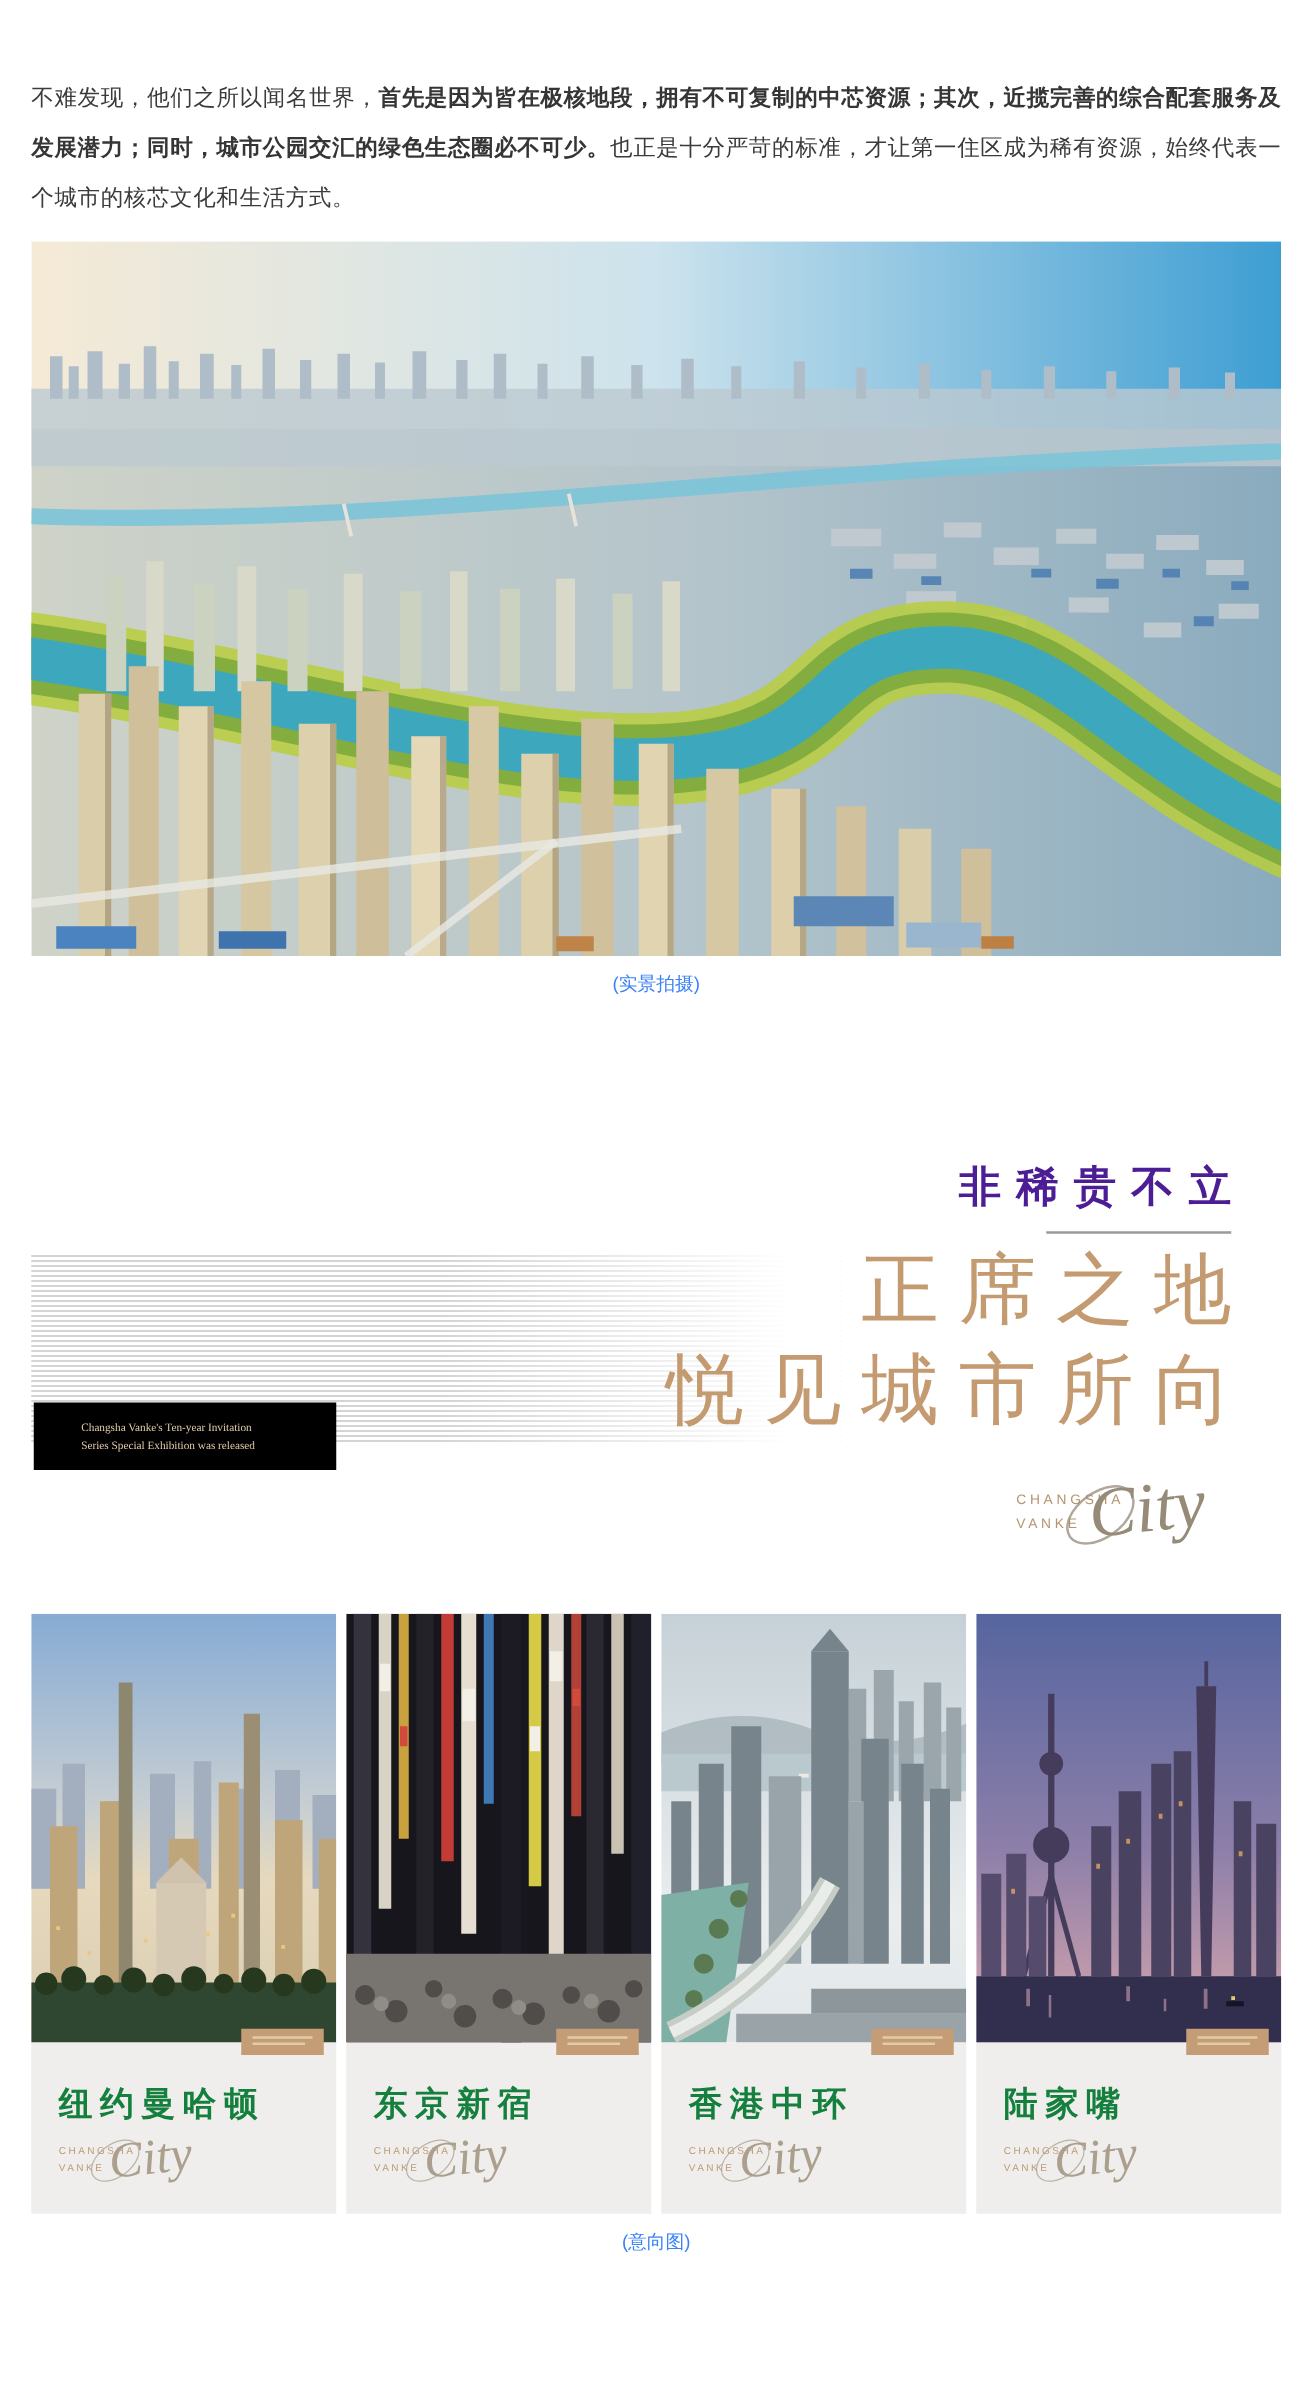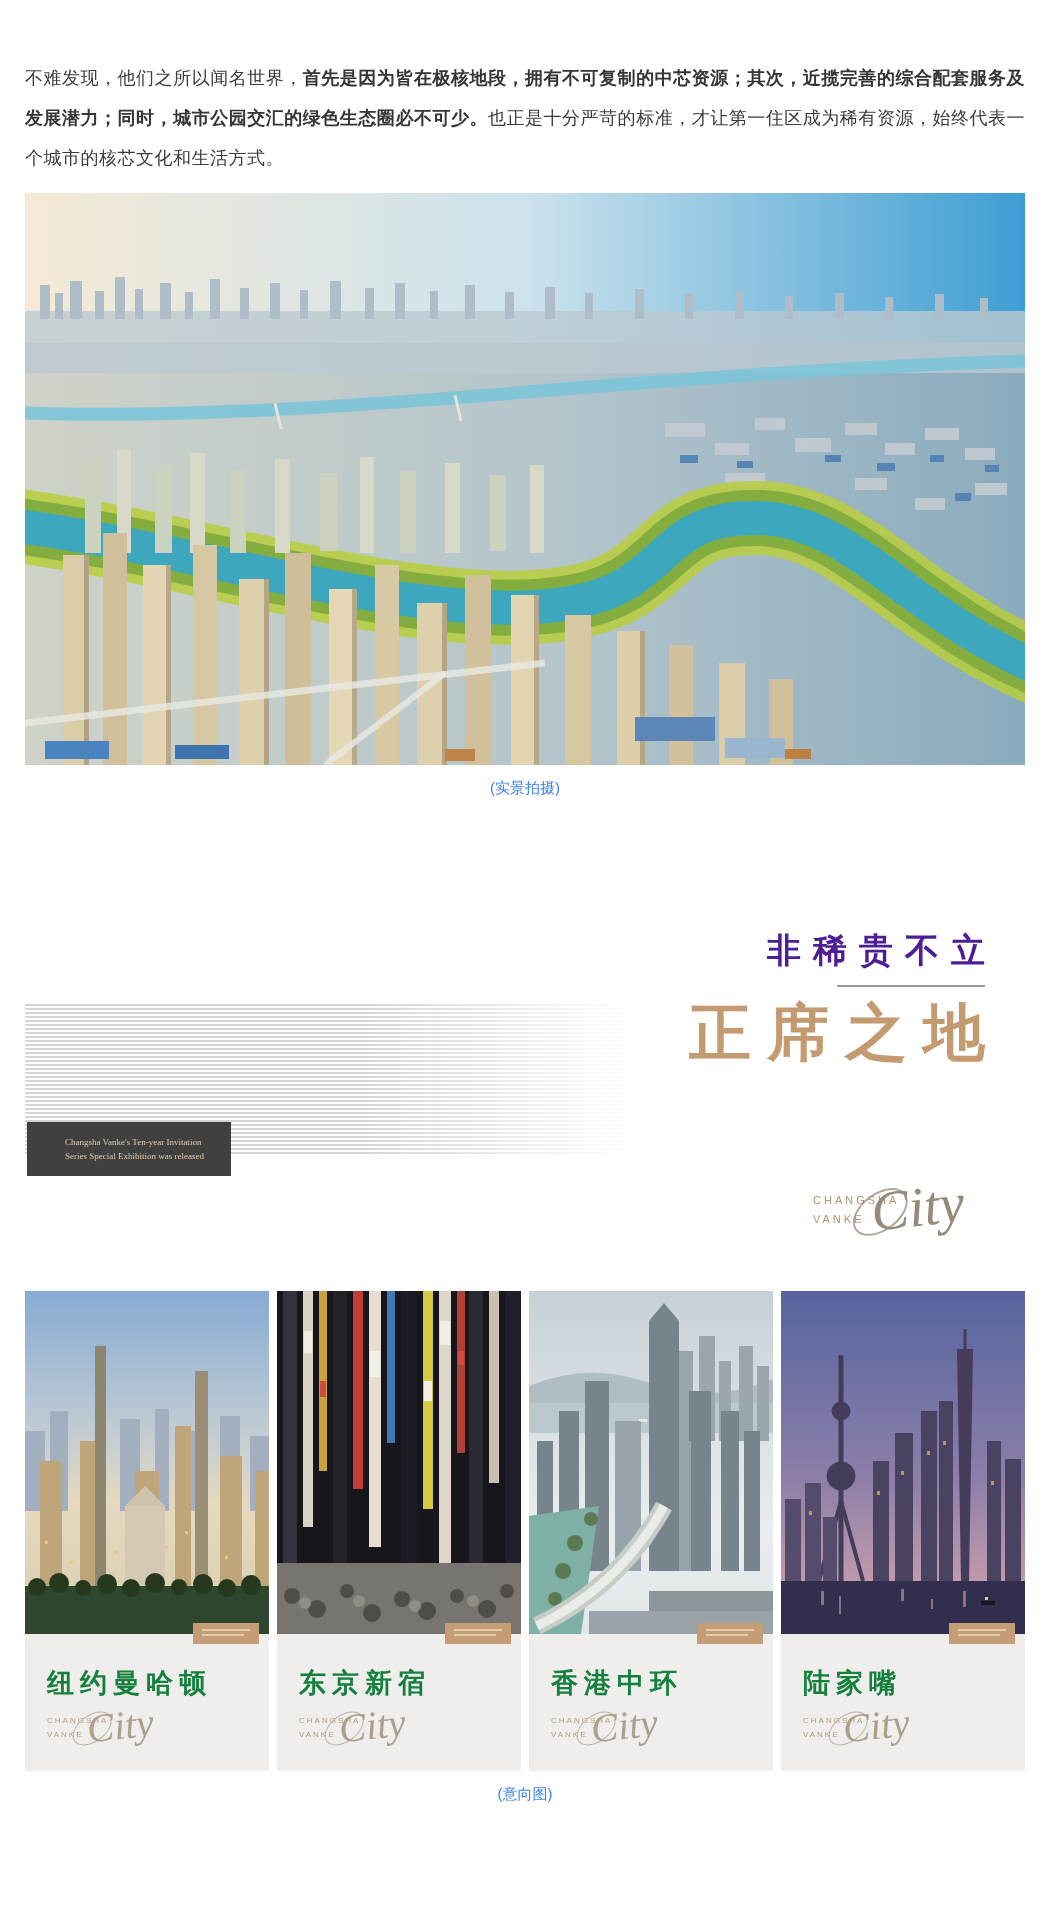--- a/index.html
+++ b/index.html
@@ -24,24 +24,24 @@
   .stripes { position:absolute; left:0; top:75px; width:648px; height:150px;
     background:repeating-linear-gradient(to bottom,#d4d4d6 0 2px,#ffffff 2px 4px); }
   .stripes::after { content:""; position:absolute; inset:0;
     background:linear-gradient(to right, rgba(255,255,255,0) 50%, #ffffff 94%); }
   .brand-tagline { position:relative; z-index:2; text-align:right; padding-right:28px;
     font-family:"Liberation Serif", serif; font-size:34px; line-height:44px;
     letter-spacing:12px; color:#4c1d95; font-weight:600; }
   .brand-divider { position:relative; z-index:2; width:148px; height:2px; background:#9b9b9b;
     margin:12px 40px 6px auto; }
   .brand-title { position:relative; z-index:2; text-align:right; padding-right:24px;
-    font-family:"Liberation Serif", serif; font-weight:700; color:#c49a70; }
+    font-family:"Liberation Serif", serif; font-weight:400; color:#c49a70; }
   .brand-title .t-line { font-size:62px; line-height:80px; letter-spacing:16px; }
-  .ribbon-box { position:absolute; z-index:3; left:2px; top:193px; width:204px; height:54px;
-    background:#404040; color:#e2cba9; font-family:"Liberation Serif", serif;
+  .ribbon-box { position:absolute; z-index:3; left:2px; top:193px; width:242px; height:54px;
+    background:#000000; color:#e2cba9; font-family:"Liberation Serif", serif;
     font-size:9px; line-height:14px; padding:13px 6px 12px 38px; }
   .logo { position:absolute; right:62px; top:262px; width:150px; height:60px;
     font-family:"Liberation Sans", sans-serif; }
   .logo .lg-caps { display:block; font-size:11px; letter-spacing:3px; line-height:19px;
     color:#b5946f; }
   .logo .lg-script { position:absolute; left:58px; top:-16px;
     font-family:"Liberation Serif", serif; font-style:italic; font-size:56px;
     color:#968a78; transform:rotate(-6deg); }
   .logo .lg-script::before { content:""; position:absolute; left:-22px; top:14px;
     width:58px; height:34px; border:2px solid #968a78; border-radius:50%;
@@ -213,20 +213,21 @@
     </div>
     <figcaption class="caption">(实景拍摄)</figcaption>
   </figure>
 
   <section class="brand">
     <div class="stripes"></div>
     <div class="brand-tagline">非稀贵不立</div>
     <div class="brand-divider"></div>
     <h2 class="brand-title">
       <div class="t-line">正席之地</div>
+      <div class="t-line">悦见城市所向</div>
     </h2>
     <div class="ribbon-box">
       <div>Changsha Vanke's Ten-year Invitation</div>
       <div>Series Special Exhibition was released</div>
     </div>
     <div class="logo">
       <span class="lg-caps">CHANGSHA</span>
       <span class="lg-caps">VANKE</span>
       <span class="lg-script">City</span>
     </div>

